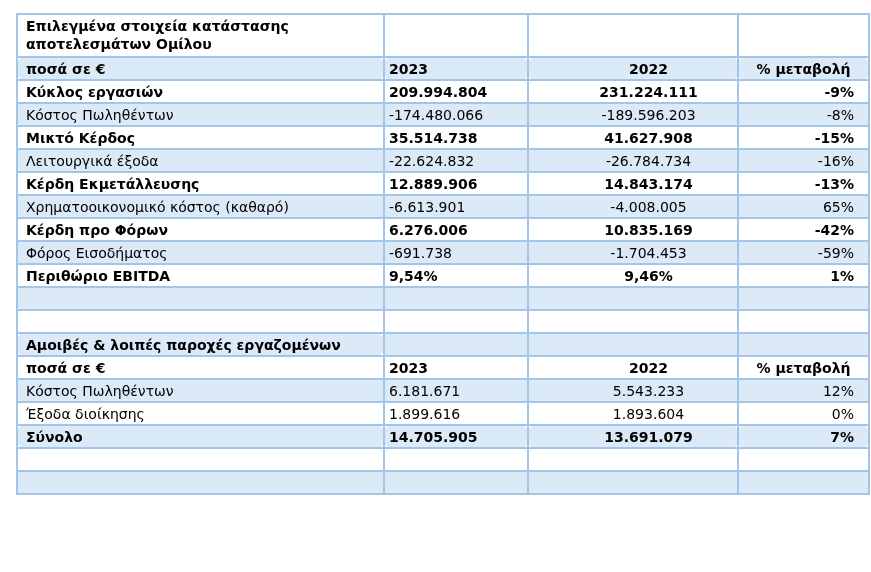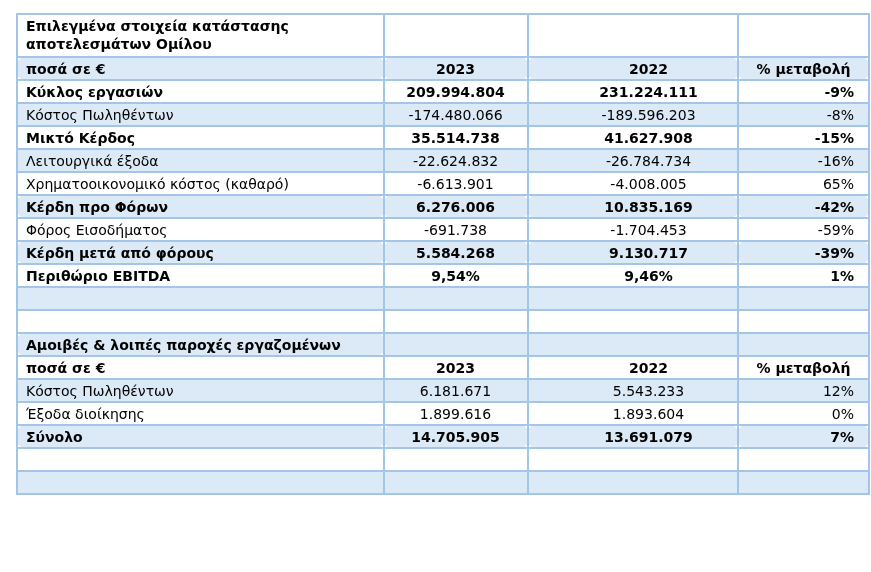--- a/index.html
+++ b/index.html
@@ -32,21 +32,21 @@
     vertical-align: middle;
   }
   tr:nth-child(even) td { background: #dce9f6; }
   tr.title-row td {
     height: 41px;
     white-space: normal;
     line-height: 1.25;
   }
   .bold { font-weight: bold; border-radius: 8px; }
   .c-label { text-align: left; padding-left: 8px; }
-  .c-num   { text-align: center; padding-right: 5px; }
+  .c-num   { text-align: left; padding-right: 5px; }
   .c-mid   { text-align: center; padding-left: 35px; }
   .c-pct   { text-align: right; padding-right: 14px; }
   .c-pct-head { text-align: center; }
 </style>
 </head>
 <body>
 
 <table class="fin-table">
   <colgroup>
     <col class="c-a">
@@ -88,42 +88,42 @@
       <td class="c-mid bold">41.627.908</td>
       <td class="c-pct bold">-15%</td>
     </tr>
     <tr>
       <td class="c-label">Λειτουργικά έξοδα</td>
       <td class="c-num">-22.624.832</td>
       <td class="c-mid">-26.784.734</td>
       <td class="c-pct">-16%</td>
     </tr>
     <tr>
+      <td class="c-label bold">Κέρδη Εκμετάλλευσης</td>
+      <td class="c-num bold">12.889.906</td>
+      <td class="c-mid bold">14.843.174</td>
+      <td class="c-pct bold">-13%</td>
+    </tr>
+    <tr>
       <td class="c-label">Χρηματοοικονομικό κόστος (καθαρό)</td>
       <td class="c-num">-6.613.901</td>
       <td class="c-mid">-4.008.005</td>
       <td class="c-pct">65%</td>
     </tr>
     <tr>
       <td class="c-label bold">Κέρδη προ Φόρων</td>
       <td class="c-num bold">6.276.006</td>
       <td class="c-mid bold">10.835.169</td>
       <td class="c-pct bold">-42%</td>
     </tr>
     <tr>
       <td class="c-label">Φόρος Εισοδήματος</td>
       <td class="c-num">-691.738</td>
       <td class="c-mid">-1.704.453</td>
       <td class="c-pct">-59%</td>
-    </tr>
-    <tr>
-      <td class="c-label bold">Κέρδη μετά από φόρους</td>
-      <td class="c-num bold">5.584.268</td>
-      <td class="c-mid bold">9.130.717</td>
-      <td class="c-pct bold">-39%</td>
     </tr>
     <tr>
       <td class="c-label bold">Περιθώριο EBITDA</td>
       <td class="c-num bold">9,54%</td>
       <td class="c-mid bold">9,46%</td>
       <td class="c-pct bold">1%</td>
     </tr>
 
     <tr>
       <td></td>

